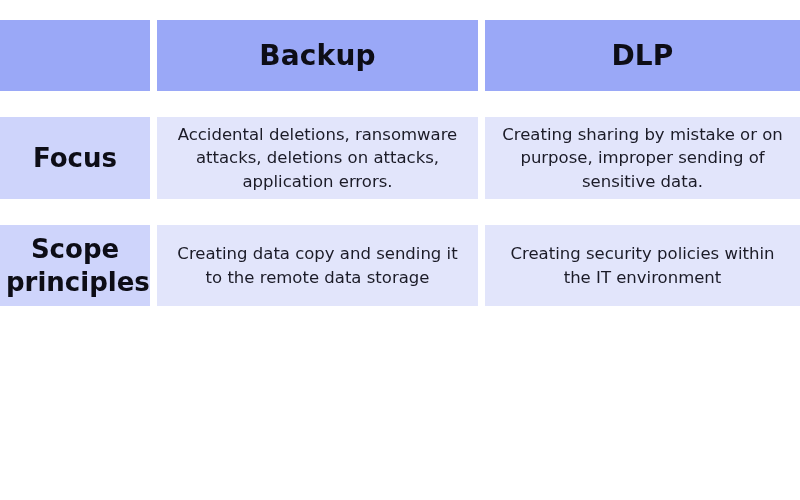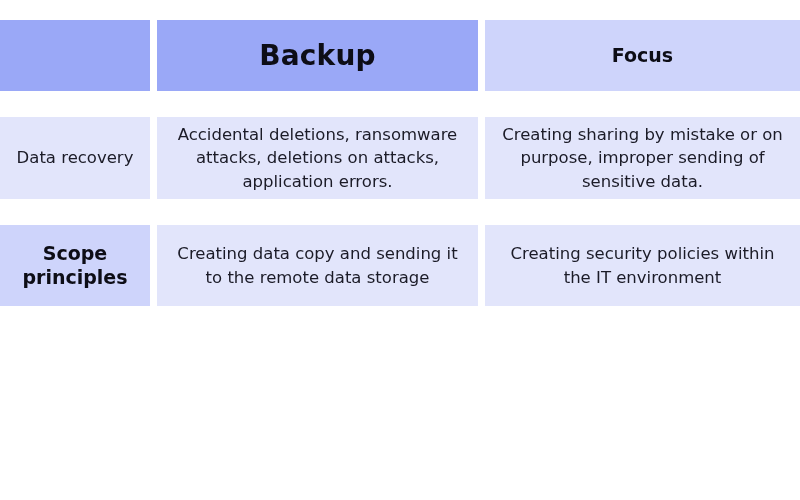--- a/index.html
+++ b/index.html
@@ -47,21 +47,21 @@
     background: #9aa8f7;
     font-size: 28px;
     font-weight: bold;
     letter-spacing: 0.2px;
     color: #0d0d16;
   }
 
   
   .rowlabel-cell {
     background: #ced4fb;
-    font-size: 19px;
+    font-size: 26px;
     font-weight: bold;
     line-height: 1.25;
     color: #0d0d16;
     padding: 0 6px;
   }
 
   
   .data-cell {
     background: #e2e5fb;
     font-size: 16.5px;
@@ -80,26 +80,26 @@
 <body>
 
 <div class="comparison-table">
 
   <div class="cell corner-cell">
     <span class="cell-text"></span>
   </div>
   <div class="cell header-cell">
     <span class="cell-text">Backup</span>
   </div>
+  <div class="cell header-cell">
+    <span class="cell-text">DLP</span>
+  </div>
 
   <div class="cell rowlabel-cell">
     <span class="cell-text">Focus</span>
-  </div>
-  <div class="cell data-cell">
-    <span class="cell-text">Data recovery</span>
   </div>
 
 
   <div class="cell data-cell">
     <span class="cell-text">Accidental deletions, ransomware attacks, deletions on attacks, application errors.</span>
   </div>
   <div class="cell data-cell">
     <span class="cell-text">Creating sharing by mistake or on purpose, improper sending of sensitive data.</span>
   </div>
 

